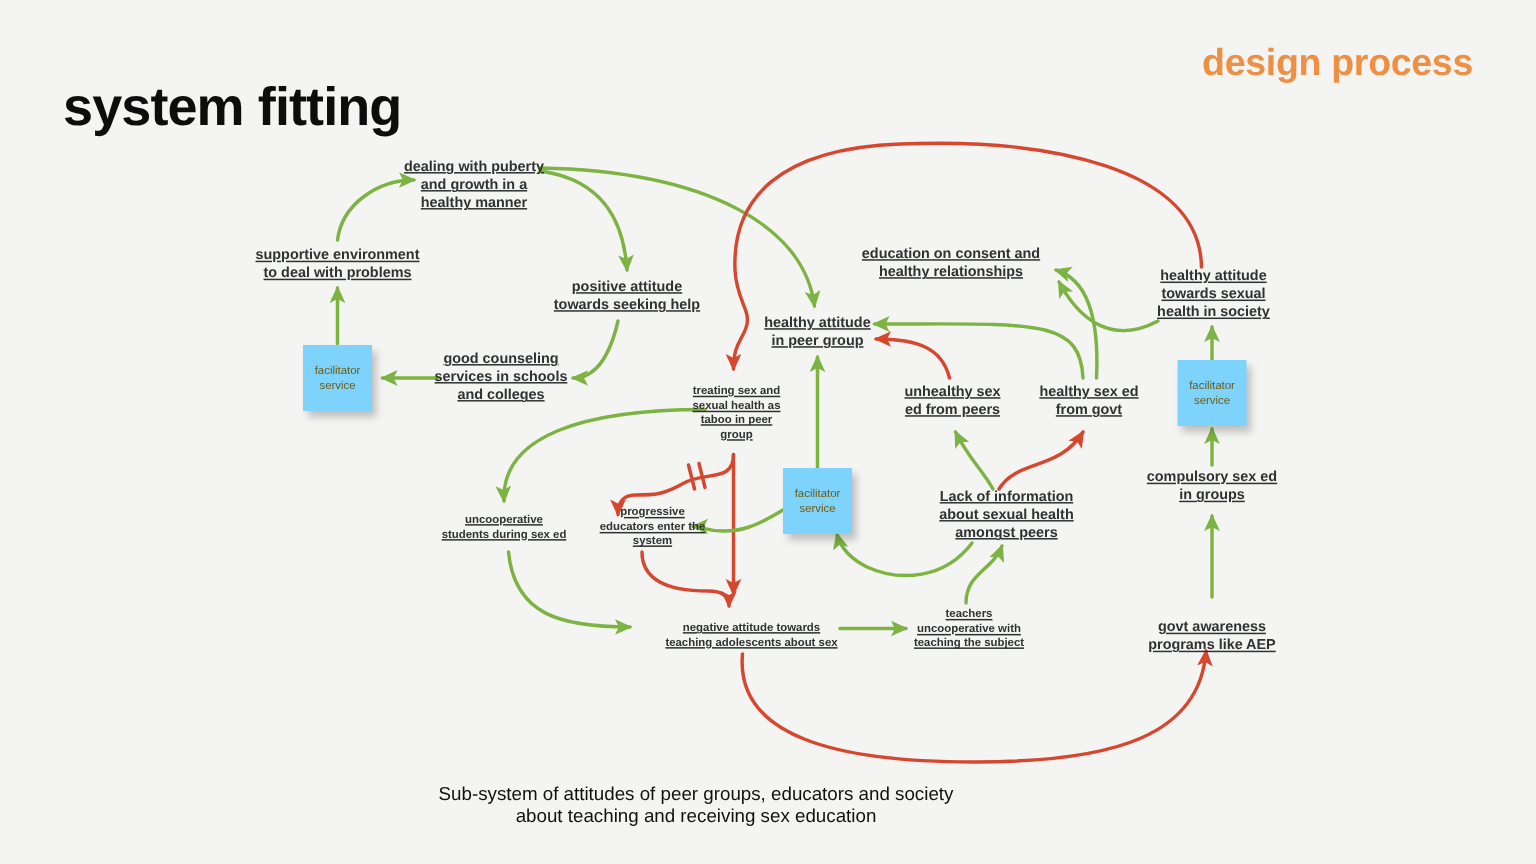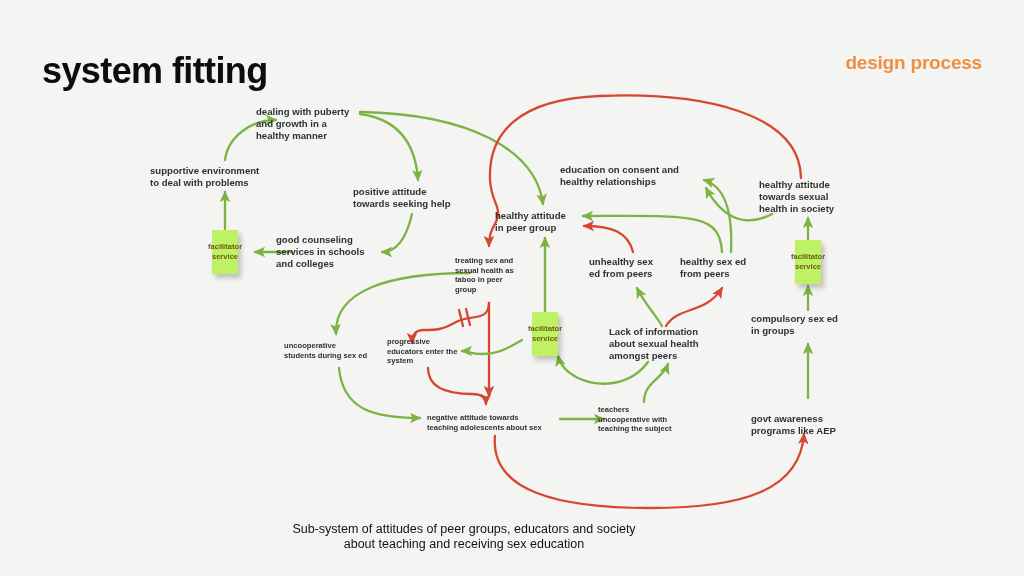--- a/index.html
+++ b/index.html
@@ -12,48 +12,50 @@
   }
   #board{position:absolute;inset:0;}
   svg#edges{position:absolute;left:0;top:0;width:1024px;height:576px;}
 
   .title{
     position:absolute;left:42px;top:50px;
     font-size:36px;font-weight:bold;color:#0d0d0d;
     letter-spacing:-0.6px;
   }
   .deck-label{
-    position:absolute;right:42px;top:52px;
-    font-size:19px;font-weight:bold;color:#ef8f43;
+    position:absolute;right:42px;top:28px;
+    font-size:25px;font-weight:bold;color:#ef8f43;
     letter-spacing:-0.2px;
   }
   .caption-wrap{
     position:absolute;left:284px;top:522px;width:360px;
     text-align:center;font-size:12.5px;font-weight:normal;color:#111;line-height:15px;
   }
 
   .node{
     position:absolute;
+    text-align:center;
     color:#2f3232;
     font-weight:bold;
     line-height:12px;
     white-space:pre-line;
     transform:translate(-50%,-50%);
+    text-decoration:underline;
   }
   .n-md{font-size:9.6px;line-height:12.2px;}
   .n-sm{font-size:7.6px;line-height:9.6px;}
 
   .sticky{
     position:absolute;
-    width:26px;height:44px;
-    background:#bef264;
+    width:46px;height:44px;
+    background:#7dd3fc;
     color:#6d5a12;
     font-size:7.6px;
     line-height:10px;
-    font-weight:bold;
+    font-weight:normal;
     display:flex;align-items:center;justify-content:center;
     text-align:center;
     transform:translate(-50%,-50%);
     box-shadow:3px 4px 5px rgba(0,0,0,0.22);
   }
 </style>
 </head>
 <body>
 
 <div id="board">
@@ -151,21 +153,21 @@
 in peer group</div>
   <div class="node n-sm" style="left:491px;top:275px;width:72px;">treating sex and
 sexual health as
 taboo in peer
 group</div>
   <div class="node n-md" style="left:634px;top:176px;width:148px;">education on consent and
 healthy relationships</div>
   <div class="node n-md" style="left:635px;top:268px;width:92px;">unhealthy sex
 ed from peers</div>
   <div class="node n-md" style="left:726px;top:268px;width:92px;">healthy sex ed
-from peers</div>
+from govt</div>
   <div class="node n-md" style="left:809px;top:197px;width:100px;">healthy attitude
 towards sexual
 health in society</div>
   <div class="node n-md" style="left:671px;top:344px;width:124px;">Lack of information
 about sexual health
 amongst peers</div>
   <div class="node n-md" style="left:808px;top:325px;width:114px;">compulsory sex ed
 in groups</div>
   <div class="node n-md" style="left:808px;top:413px;width:114px;margin-top:12px;">govt awareness
 programs like AEP</div>

